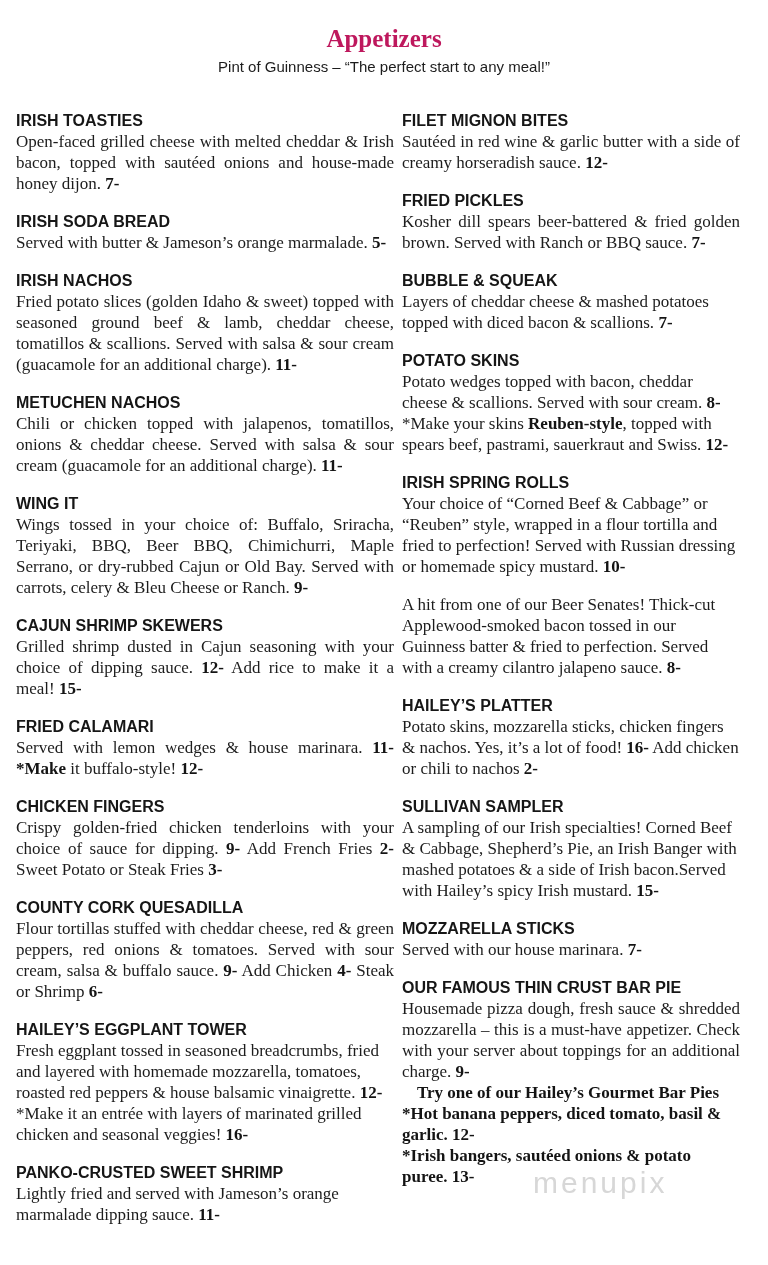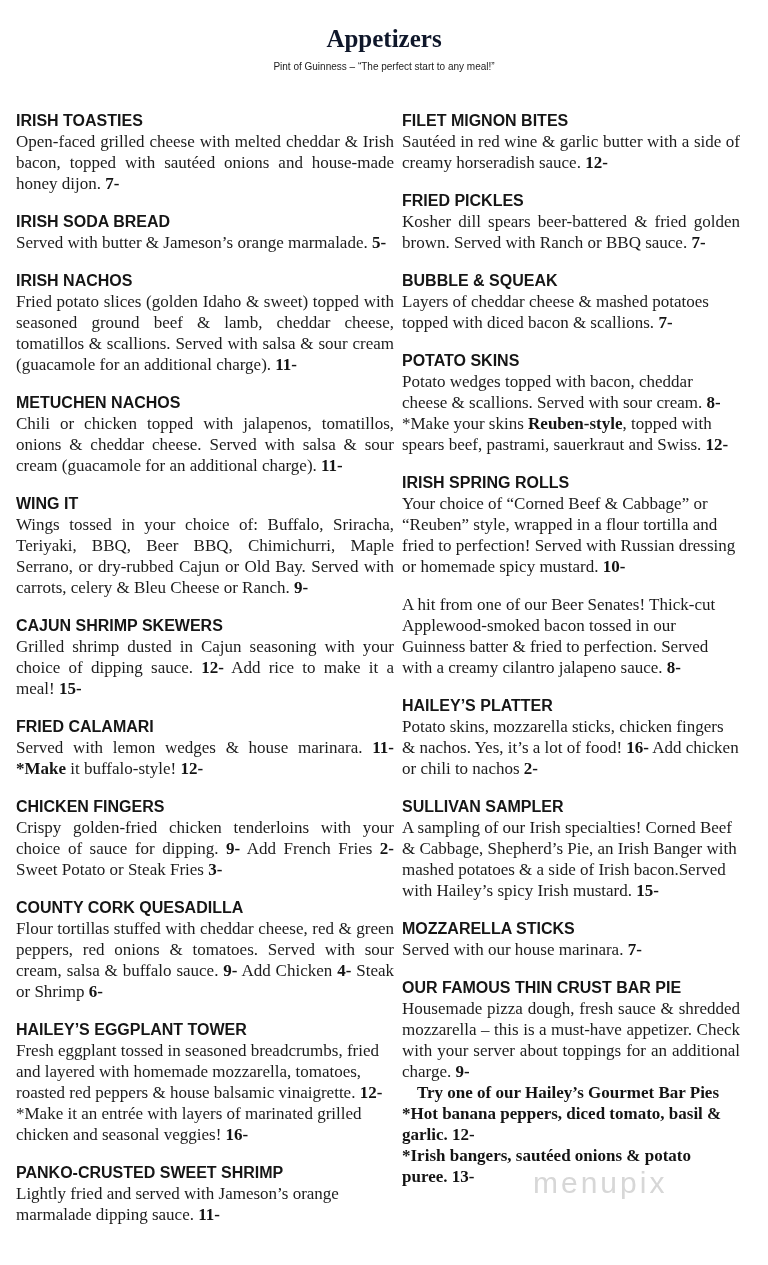--- a/index.html
+++ b/index.html
@@ -11,24 +11,24 @@
     position: relative;
     overflow: hidden;
   }
   .header { text-align: center; padding-top: 24px; }
   .title {
     font-family: "Liberation Serif", serif;
     font-weight: bold;
     font-size: 25px;
     line-height: 30px;
     margin: 0;
-    color: #0f172a;
+    color: #be185d;
   }
   .subtitle {
-    font-size: 10px;
+    font-size: 15px;
     line-height: 20px;
     margin: 3px 0 0 0;
     color: #1c1c1c;
   }
   .menu {
     display: flex;
     margin: 33px 15px 0 16px;
   }
   .col { box-sizing: border-box; }
   .col-left  { width: 378px; margin-right: 8px; }

